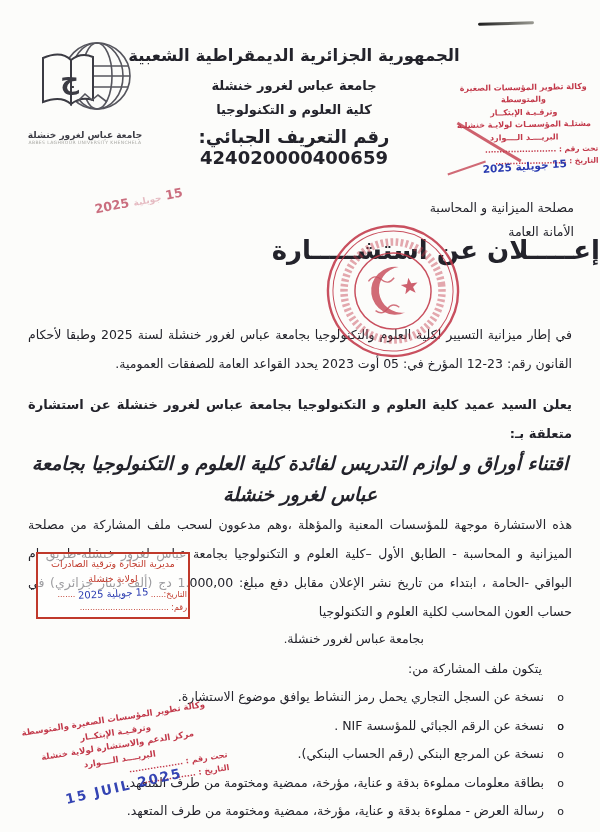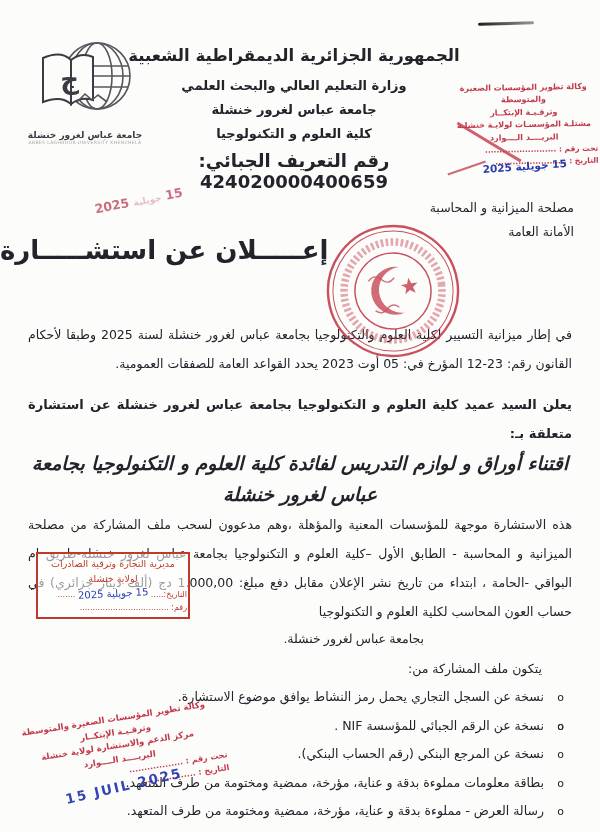--- a/index.html
+++ b/index.html
@@ -30,21 +30,21 @@
     background:#c2394a;transform:rotate(32deg);opacity:.8;}
   .stampTR .slash2{position:absolute;left:-4px;top:84px;width:40px;height:2px;
     background:#c2394a;transform:rotate(-18deg);opacity:.75;}
   
   .adm{position:absolute;top:196px;right:26px;text-align:right;font-size:12.5px;line-height:1.95;}
   
   .dateTL{position:absolute;top:193px;left:94px;color:#c2566a;font-size:12.5px;font-weight:bold;
     transform:rotate(-11deg);letter-spacing:1px;opacity:.85;}
   .dateTL .faint{opacity:.45;font-size:9px;}
   
-  .title{position:absolute;top:235px;left:0;width:100%;text-align:left;
+  .title{position:absolute;top:235px;left:0;width:100%;text-align:right;
     font-size:26px;font-weight:bold;letter-spacing:-.5px;}
   .title-num{position:absolute;top:293px;left:0;width:100%;text-align:center;
     font-size:15px;font-weight:bold;}
   
   .roundStamp{position:absolute;top:222px;left:324px;width:138px;height:138px;
     z-index:3;opacity:.88;transform:rotate(-8deg);}
   
   .body{position:absolute;top:320px;right:28px;left:28px;font-size:12.5px;
     line-height:29px;text-align:justify;z-index:1;}
   .p1{text-align:justify;}
@@ -91,21 +91,20 @@
       </g>
       <text x="50" y="52" font-size="26" font-weight="bold" fill="#3b3b43" font-family="DejaVu Sans, sans-serif">ج</text>
       <path d="M48 66 l8 -8 7 6 6 -5 9 7" fill="none" stroke="#55555d" stroke-width="1.6"></path>
     </svg>
     <div class="logo-cap-ar">جامعة عباس لغرور خنشلة</div>
     <div class="logo-cap-en">ABBES LAGHROUR UNIVERSITY KHENCHELA</div>
   </div>
 
   <div class="hdr">
     <div class="hdr-republic">الجمهورية الجزائرية الديمقراطية الشعبية</div>
-    <div class="hdr-line">وزارة التعليم العالي والبحث العلمي</div>
     <div class="hdr-line">جامعة عباس لغرور خنشلة</div>
     <div class="hdr-line">كلية العلوم و التكنولوجيا</div>
     <div class="hdr-tax">رقم التعريف الجبائي: 424020000400659</div>
   </div>
 
   <div class="stampTR">
     <div>وكالة تطوير المؤسسات الصغيرة والمتوسطة</div>
     <div>وترقـيـة الإبتكــار</div>
     <div>مشتلـة المؤسسـات لولايـة خنشلـة</div>
     <div>البريــــد الــــوارد</div>

